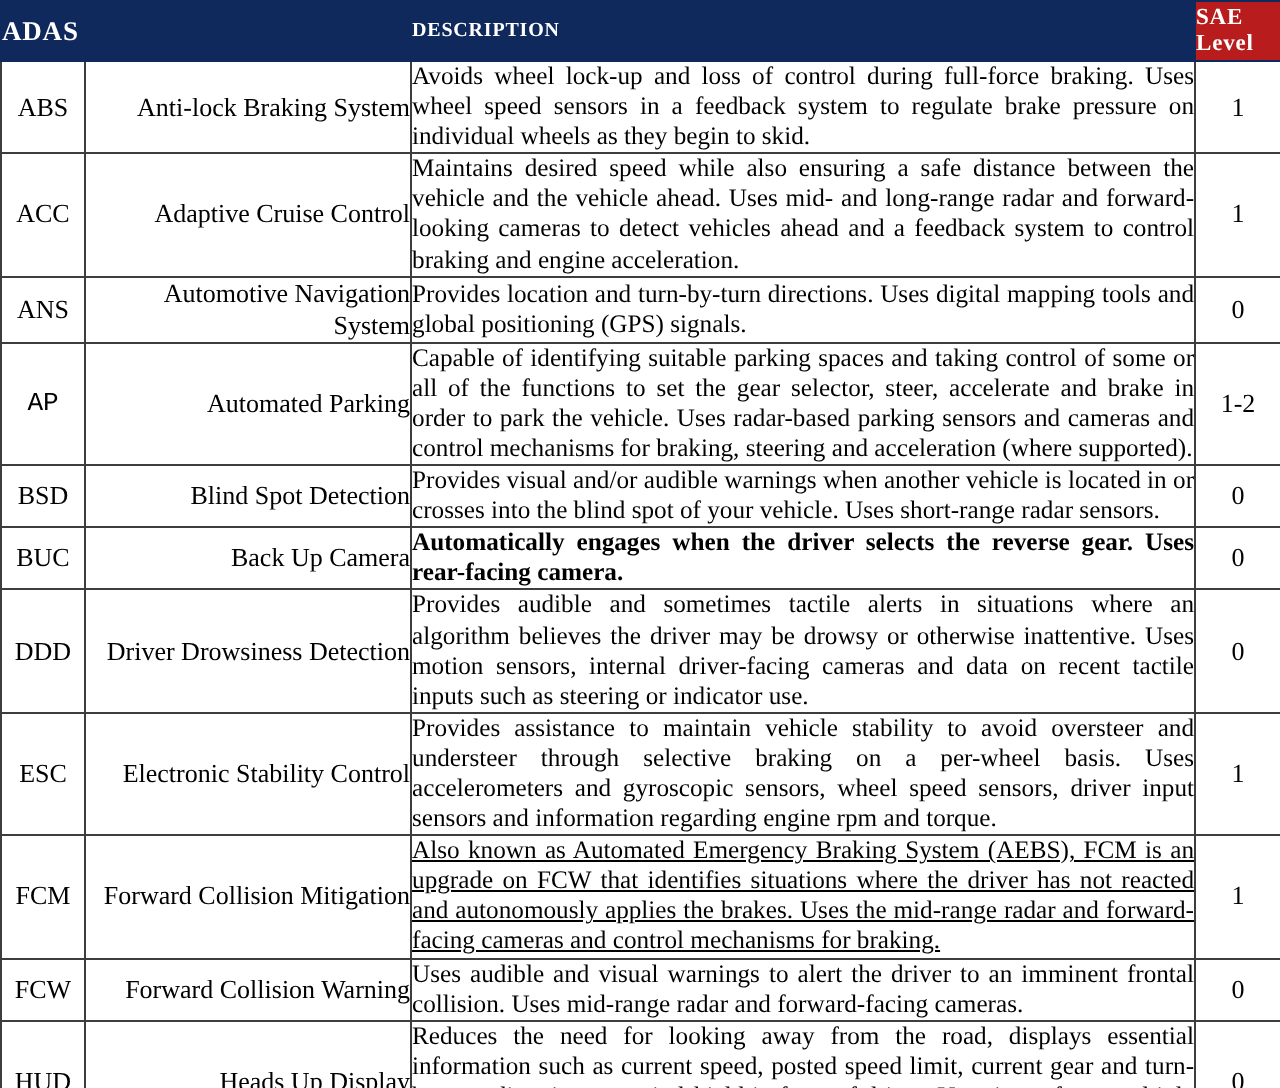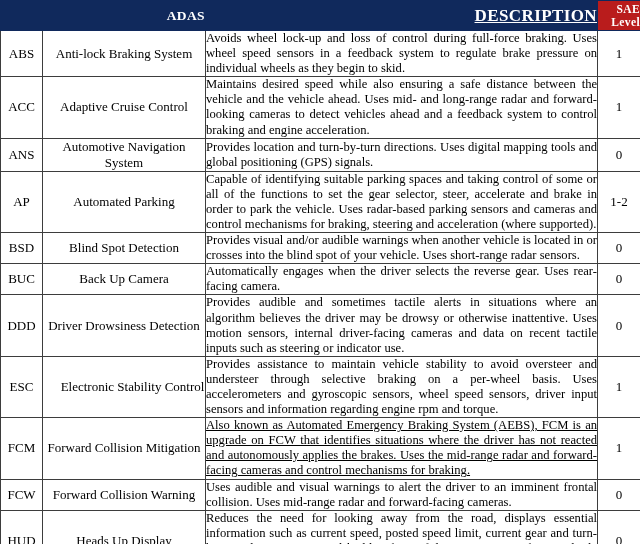--- a/index.html
+++ b/index.html
@@ -24,54 +24,53 @@
     border: 1px solid #3d3d3d;
     vertical-align: middle;
     padding: 0;
   }
   
   thead th {
     background: #10295c;
     color: #ffffff;
     font-family: "Liberation Serif", "DejaVu Serif", serif;
     font-weight: bold;
-    text-align: right;
+    text-align: left;
     letter-spacing: 0.4px;
     border-color: #10295c;
     margin-top: 40px;
   }
   th.h-adas {
     font-size: 13.5px;
     height: 29px;
     line-height: 29px;
   }
   th.h-desc {
-    font-size: 17px;
+    font-size: 10px;
     height: 29px;
     line-height: 29px;
-    text-decoration: underline;
   }
   th.h-sae {
     font-size: 11.5px;
     line-height: 13px;
     height: 29px;
     padding: 1px 0;
   }
   th.h-sae .sae-l1,
   th.h-sae .sae-l2 { display: block; }
 
   
   td.c-abbr {
     text-align: center;
     font-size: 13px;
     padding: 2px 1px;
     white-space: nowrap;
   }
   td.c-name {
-    text-align: center;
+    text-align: right;
     font-size: 13px;
     padding: 2px 6px 2px 9px;
   }
   td.c-desc {
     text-align: justify;
     text-justify: inter-word;
     font-size: 12.6px;
     line-height: 15.1px;
     padding: 2px 7px 2px 7px;
     vertical-align: top;
@@ -117,35 +116,35 @@
         <td class="c-desc" style="border-color: rgb(61, 61, 61);">Maintains desired speed while also ensuring a safe distance between the vehicle and the vehicle ahead. Uses mid- and long-range radar and forward-looking cameras to detect vehicles ahead and a feedback system to control braking and engine acceleration.</td>
         <td class="c-sae" style="border-color: rgb(61, 61, 61);">1</td>
       </tr>
       <tr>
         <td class="c-abbr" style="border-color: rgb(61, 61, 61);">ANS</td>
         <td class="c-name" style="border-color: rgb(61, 61, 61);">Automotive Navigation System</td>
         <td class="c-desc" style="border-color: rgb(61, 61, 61);">Provides location and turn-by-turn directions. Uses digital mapping tools and global positioning (GPS) signals.</td>
         <td class="c-sae" style="border-color: rgb(61, 61, 61);">0</td>
       </tr>
       <tr>
-        <td class="c-abbr" style="border-color: rgb(61, 61, 61);">AP</td>
+        <td class="c-abbr" style="border-color: rgb(61, 61, 61); font-family: Liberation Mono, monospace;">AP</td>
         <td class="c-name" style="border-color: rgb(61, 61, 61);">Automated Parking</td>
         <td class="c-desc" style="border-color: rgb(61, 61, 61);">Capable of identifying suitable parking spaces and taking control of some or all of the functions to set the gear selector, steer, accelerate and brake in order to park the vehicle. Uses radar-based parking sensors and cameras and control mechanisms for braking, steering and acceleration (where supported).</td>
         <td class="c-sae" style="border-color: rgb(61, 61, 61);">1-2</td>
       </tr>
       <tr>
         <td class="c-abbr" style="border-color: rgb(61, 61, 61);">BSD</td>
         <td class="c-name" style="border-color: rgb(61, 61, 61);">Blind Spot Detection</td>
         <td class="c-desc" style="border-color: rgb(61, 61, 61);">Provides visual and/or audible warnings when another vehicle is located in or crosses into the blind spot of your vehicle. Uses short-range radar sensors.</td>
         <td class="c-sae" style="border-color: rgb(61, 61, 61);">0</td>
       </tr>
       <tr>
         <td class="c-abbr" style="border-color: rgb(61, 61, 61);">BUC</td>
         <td class="c-name" style="border-color: rgb(61, 61, 61);">Back Up Camera</td>
-        <td class="c-desc" style="border-color: rgb(61, 61, 61);">Automatically engages when the driver selects the reverse gear. Uses rear-facing camera.</td>
+        <td class="c-desc" style="border-color: rgb(61, 61, 61); font-weight: bold;">Automatically engages when the driver selects the reverse gear. Uses rear-facing camera.</td>
         <td class="c-sae" style="border-color: rgb(61, 61, 61);">0</td>
       </tr>
       <tr>
         <td class="c-abbr" style="border-color: rgb(61, 61, 61);">DDD</td>
         <td class="c-name" style="border-color: rgb(61, 61, 61);">Driver Drowsiness Detection</td>
         <td class="c-desc" style="border-color: rgb(61, 61, 61);">Provides audible and sometimes tactile alerts in situations where an algorithm believes the driver may be drowsy or otherwise inattentive. Uses motion sensors, internal driver-facing cameras and data on recent tactile inputs such as steering or indicator use.</td>
         <td class="c-sae" style="border-color: rgb(61, 61, 61);">0</td>
       </tr>
       <tr>
         <td class="c-abbr" style="border-color: rgb(61, 61, 61);">ESC</td>

